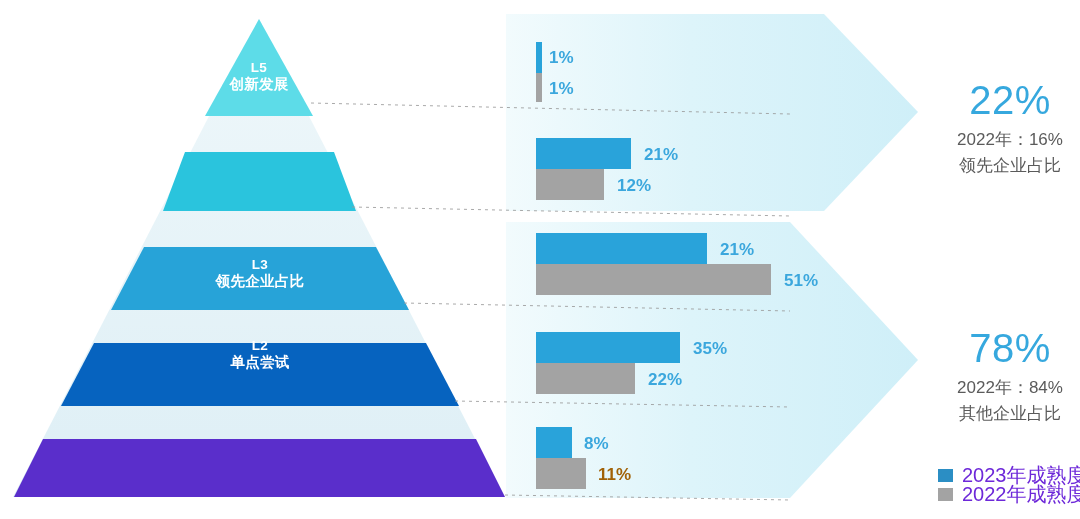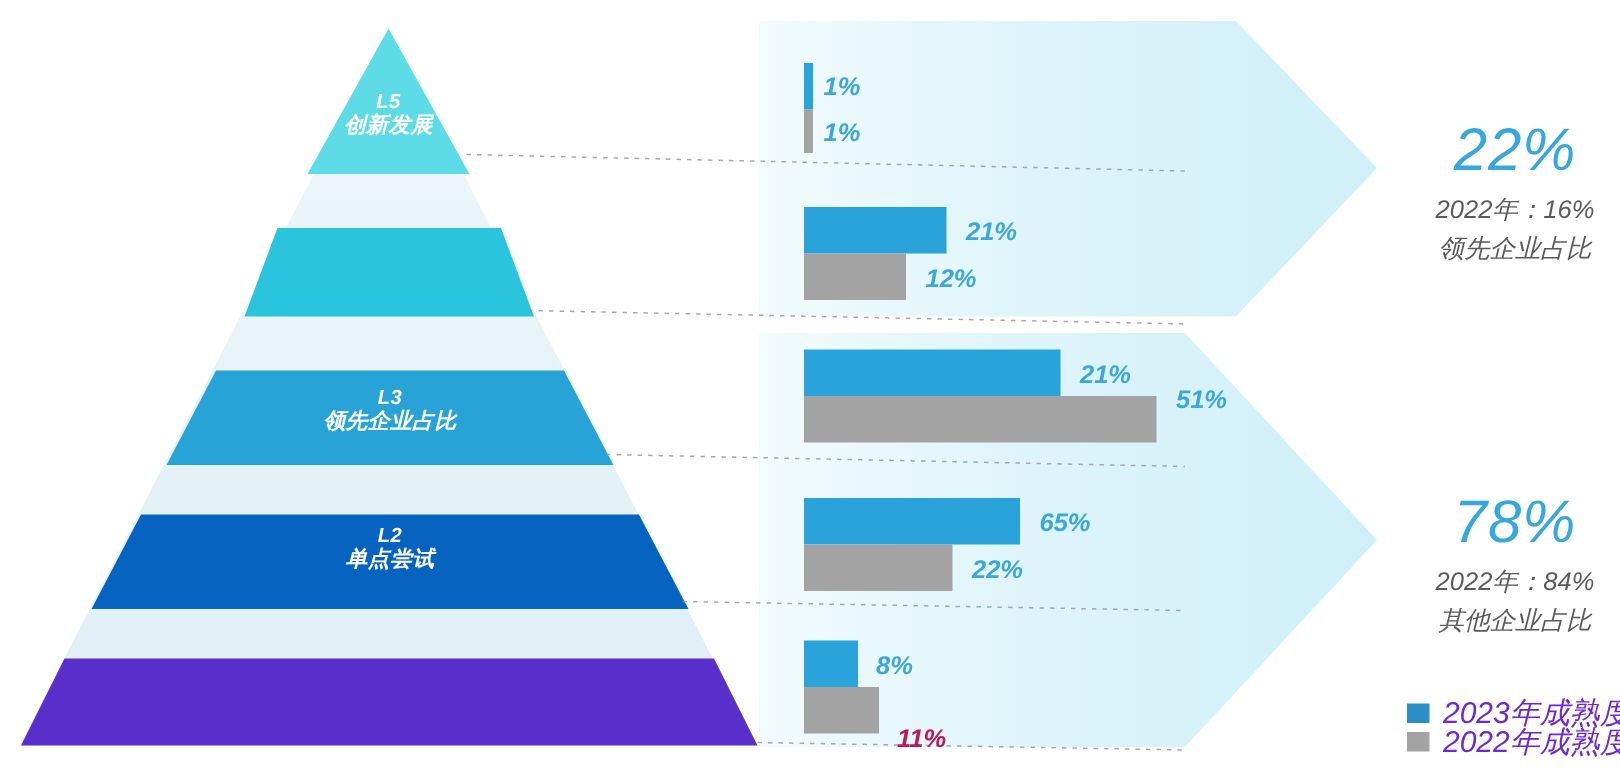--- a/index.html
+++ b/index.html
@@ -3,21 +3,21 @@
 <meta charset="utf-8">
 <style>
   html,body{margin:0;padding:0;}
   body{
     width:1080px;height:519px;
     background:#ffffff;
     font-family:"Liberation Sans","DejaVu Sans",sans-serif;
     overflow:hidden;
     position:relative;
   }
-  #stage{position:absolute;inset:0;width:1080px;height:388px;font-style:italic;}
+  #stage{position:absolute;inset:0;width:1080px;height:388px;}
   svg.layer{position:absolute;left:0;top:0;width:1080px;height:519px;}
 
   .pyr-label{
     position:absolute;
     text-align:center;
     color:#ffffff;
     font-weight:bold;
     line-height:1.18;
     pointer-events:none;
     letter-spacing:.3px;
@@ -125,49 +125,49 @@
   </svg>
 
   <div class="pyr-label" style="left:209px;top:60px;width:100px;">
     <span class="lv">L5</span>
     <span class="nm">创新发展</span>
   </div>
   <div class="pyr-label" style="left:200px;top:257px;width:120px;">
     <span class="lv">L3</span>
     <span class="nm">领先企业占比</span>
   </div>
-  <div class="pyr-label" style="left:200px;top:349px;width:120px;">
+  <div class="pyr-label" style="left:200px;top:338px;width:120px;">
     <span class="lv">L2</span>
     <span class="nm">单点尝试</span>
   </div>
 
   <div class="bar cur" style="left: 536px; top: 42px; width: 6px; height: 31px; background: rgb(41, 163, 218);"></div>
   <div class="bar prev" style="left: 536px; top: 73px; width: 6px; height: 29px; background: rgb(163, 163, 163);"></div>
   <div class="bar-val" style="left: 549px; top: 49px; color: rgb(59, 167, 221);">1%</div>
   <div class="bar-val" style="left: 549px; top: 80px; color: rgb(59, 167, 221);">1%</div>
 
   <div class="bar cur" style="left: 536px; top: 138px; width: 95px; height: 31px; background: rgb(41, 163, 218);"></div>
   <div class="bar prev" style="left: 536px; top: 169px; width: 68px; height: 31px; background: rgb(163, 163, 163);"></div>
   <div class="bar-val" style="left: 644px; top: 146px; color: rgb(59, 167, 221); text-align: right;">21%</div>
   <div class="bar-val" style="left: 617px; top: 177px; color: rgb(59, 167, 221);">12%</div>
 
   <div class="bar cur" style="left: 536px; top: 233px; width: 171px; height: 31px; background: rgb(41, 163, 218);"></div>
   <div class="bar prev" style="left: 536px; top: 264px; width: 235px; height: 31px; background: rgb(163, 163, 163);"></div>
   <div class="bar-val" style="left: 720px; top: 241px; color: rgb(59, 167, 221);">21%</div>
-  <div class="bar-val" style="left: 784px; top: 258px; color: rgb(59, 167, 221);">51%</div>
+  <div class="bar-val" style="left: 784px; top: 272px; color: rgb(59, 167, 221);">51%</div>
 
   <div class="bar cur" style="left: 536px; top: 332px; width: 144px; height: 31px; background: rgb(41, 163, 218);"></div>
   <div class="bar prev" style="left: 536px; top: 363px; width: 99px; height: 31px; background: rgb(163, 163, 163);"></div>
-  <div class="bar-val" style="left: 693px; top: 340px; color: rgb(59, 167, 221);">65%</div>
+  <div class="bar-val" style="left: 693px; top: 340px; color: rgb(59, 167, 221);">35%</div>
   <div class="bar-val" style="left: 648px; top: 371px; color: rgb(59, 167, 221);">22%</div>
 
   <div class="bar cur" style="left: 536px; top: 427px; width: 36px; height: 31px; background: rgb(41, 163, 218);"></div>
   <div class="bar prev" style="left: 536px; top: 458px; width: 50px; height: 31px; background: rgb(163, 163, 163);"></div>
   <div class="bar-val" style="left: 584px; top: 435px; color: rgb(59, 167, 221);">8%</div>
-  <div class="bar-val" style="left: 598px; top: 484px; color: #be185d;">11%</div>
+  <div class="bar-val" style="left: 598px; top: 466px; color: #a16207;">11%</div>
 
   <div class="callout" style="left:930px;top:80px;">
     <span class="big">22%</span>
     <span class="sub">2022年：16%</span>
     <span class="sub2">领先企业占比</span>
   </div>
 
   <div class="callout" style="left:930px;top:328px;">
     <span class="big">78%</span>
     <span class="sub">2022年：84%</span>

